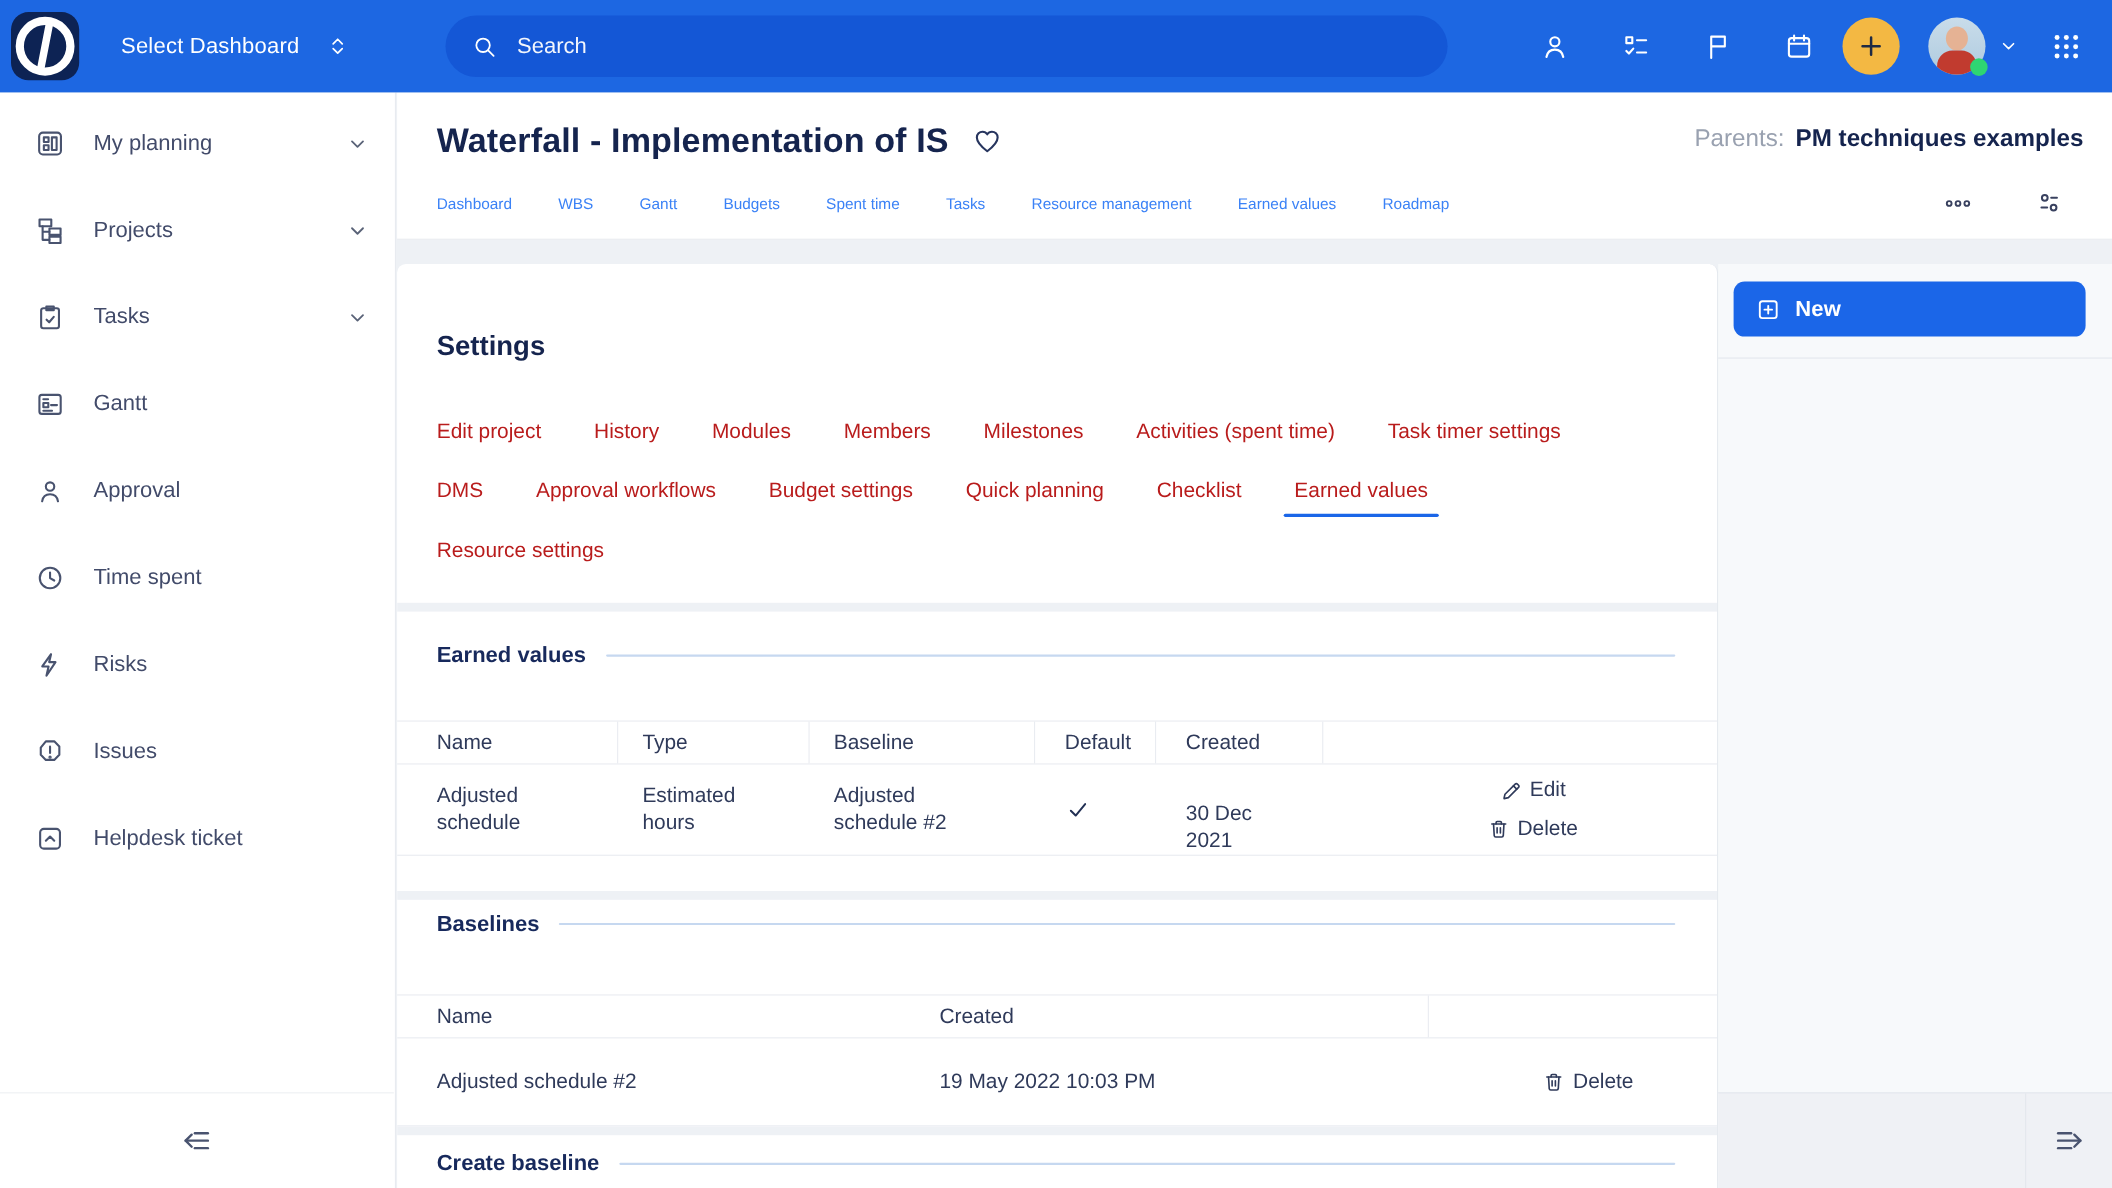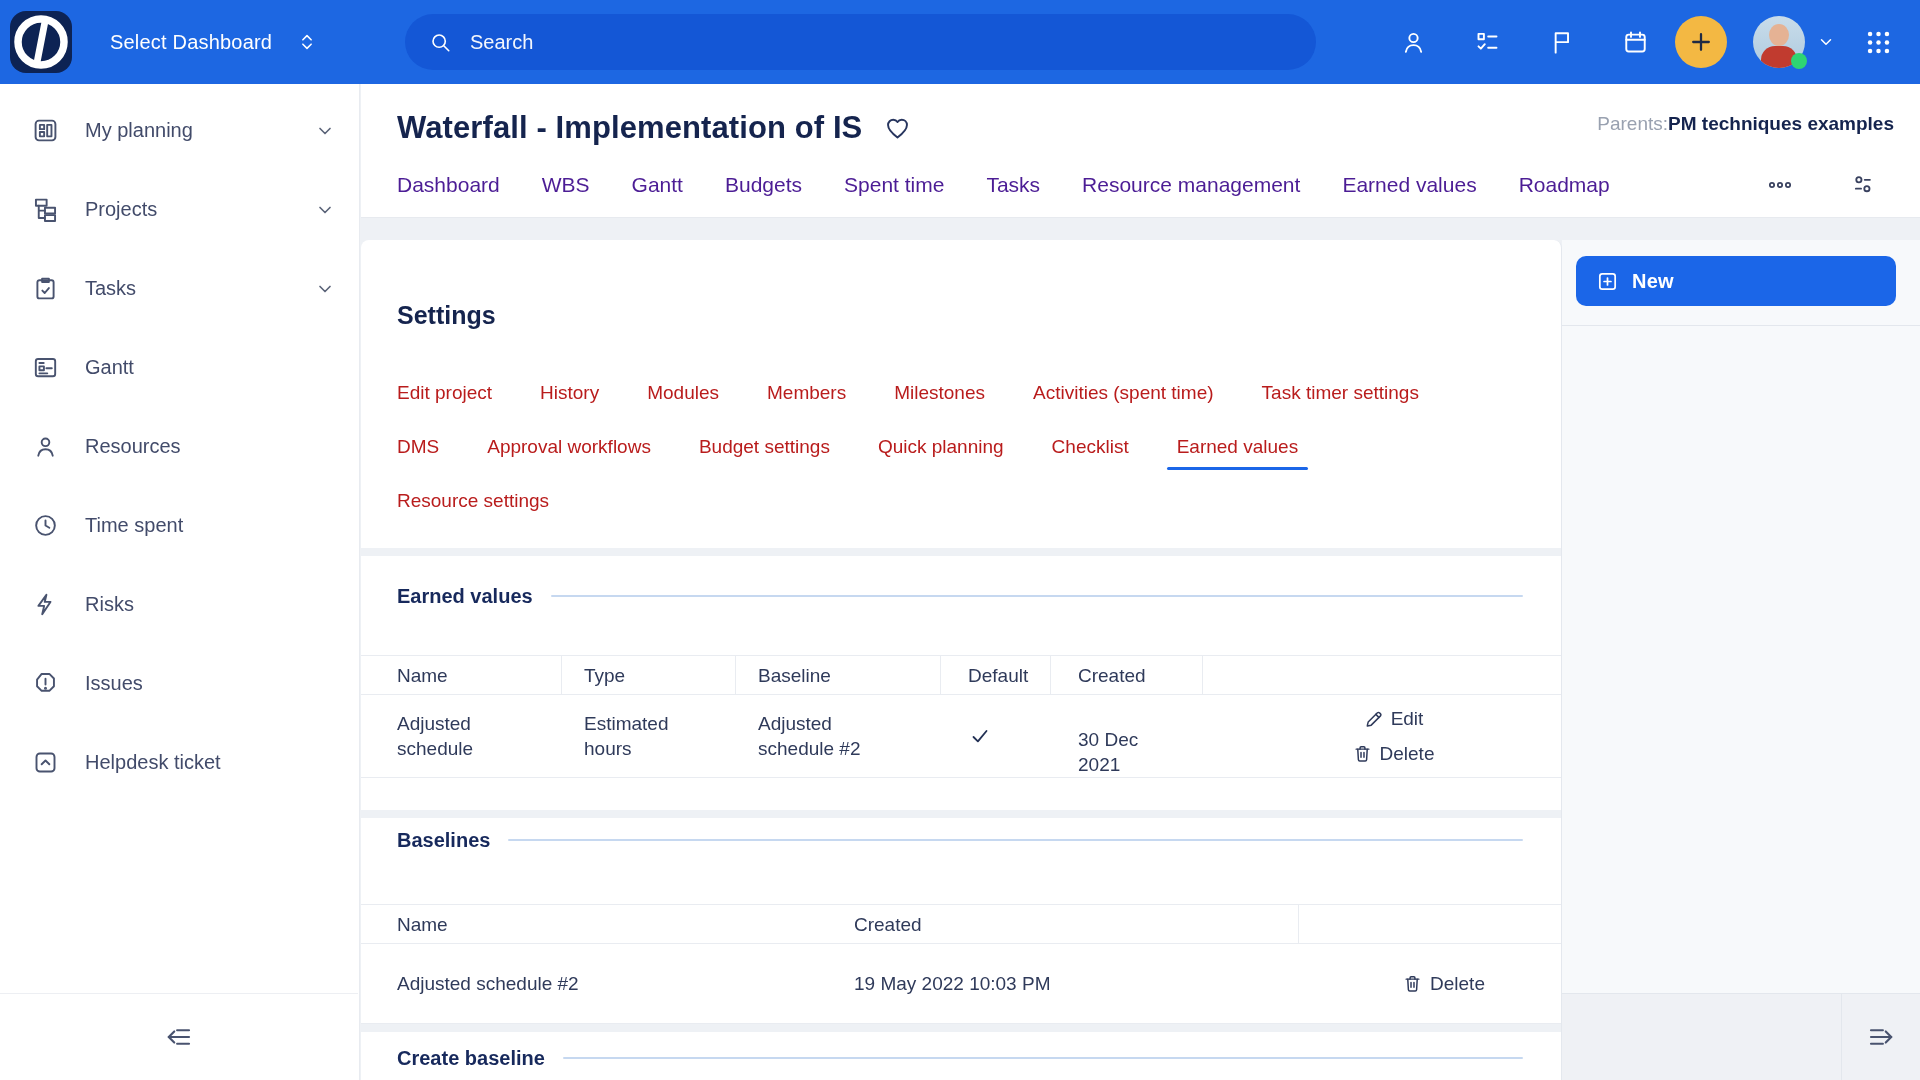--- a/index.html
+++ b/index.html
@@ -48,25 +48,25 @@
   .side-chev{position:absolute;right:24px;width:20px;height:20px;color:#5A6378;}
   .side-footer{position:absolute;left:0;right:1px;bottom:0;height:86px;border-top:1px solid #EDEFF3;
     display:flex;align-items:center;justify-content:center;background:#fff;}
   .collapse-btn{width:34px;height:30px;color:#49536F;cursor:pointer;}
 
   
   .page-header{position:absolute;left:361px;top:84px;right:0;height:134px;background:#fff;border-bottom:1px solid #E7EAEF;box-sizing:border-box;padding-left:39px;}
   .title-row{position:absolute;left:36px;top:26px;display:flex;align-items:center;}
   .page-title{font-size:31px;font-weight:700;color:#15244E;letter-spacing:.1px;}
   .fav-ico{width:27px;height:27px;color:#27355E;margin-left:22px;cursor:pointer;}
-  .parents{position:absolute;right:26px;top:29px;font-size:19px;display:flex;align-items:baseline;}
+  .parents{position:absolute;right:26px;top:29px;font-size:22px;display:flex;gap:10px;align-items:baseline;}
   .parents .plabel{color:#99A1B0;}
   .parents .pvalue{color:#15244E;font-weight:700;cursor:pointer;}
   .tabs-row{position:absolute;left:36px;top:84px;display:flex;gap:42px;align-items:center;height:34px;}
-  .tab{font-size:21px;color:#4c1d95;cursor:pointer;white-space:nowrap;}
+  .tab{font-size:14px;color:#3b82f6;cursor:pointer;white-space:nowrap;}
   .tab-tools{position:absolute;right:44px;top:84px;display:flex;gap:57px;align-items:center;height:34px;}
   .tool-ico{width:26px;height:26px;color:#39415F;cursor:pointer;}
 
   
   .main-card{position:absolute;left:361px;top:240px;width:1201px;bottom:0;background:#fff;
     border-right:1px solid #E4E8EE;border-radius:8px 8px 0 0;box-sizing:border-box;
     padding:0 38px 0 36px;overflow:hidden;}
   .settings-head{margin-top:60px;font-size:25px;font-weight:700;color:#15244E;line-height:30px;}
   .links-rows{margin-top:36px;}
   .links-row{display:flex;gap:48px;height:54px;align-items:center;}
@@ -263,21 +263,21 @@
         </span>
         <span class="side-label">Gantt</span>
       </div>
       <div class="side-item">
         <span class="ico side-ico">
           <svg viewBox="0 0 24 24" fill="none" stroke="currentColor" stroke-width="1.7" stroke-linecap="round" stroke-linejoin="round">
             <circle cx="12" cy="8.3" r="3.4"></circle>
             <path d="M5.6 20.2c.6-3.8 3.2-5.7 6.4-5.7s5.8 1.9 6.4 5.7"></path>
           </svg>
         </span>
-        <span class="side-label">Resources</span>
+        <span class="side-label">Approval</span>
       </div>
       <div class="side-item">
         <span class="ico side-ico">
           <svg viewBox="0 0 24 24" fill="none" stroke="currentColor" stroke-width="1.7" stroke-linecap="round" stroke-linejoin="round">
             <circle cx="12" cy="12" r="8.3"></circle>
             <path d="M12 7.6V12l3.4 2"></path>
           </svg>
         </span>
         <span class="side-label">Time spent</span>
       </div>

